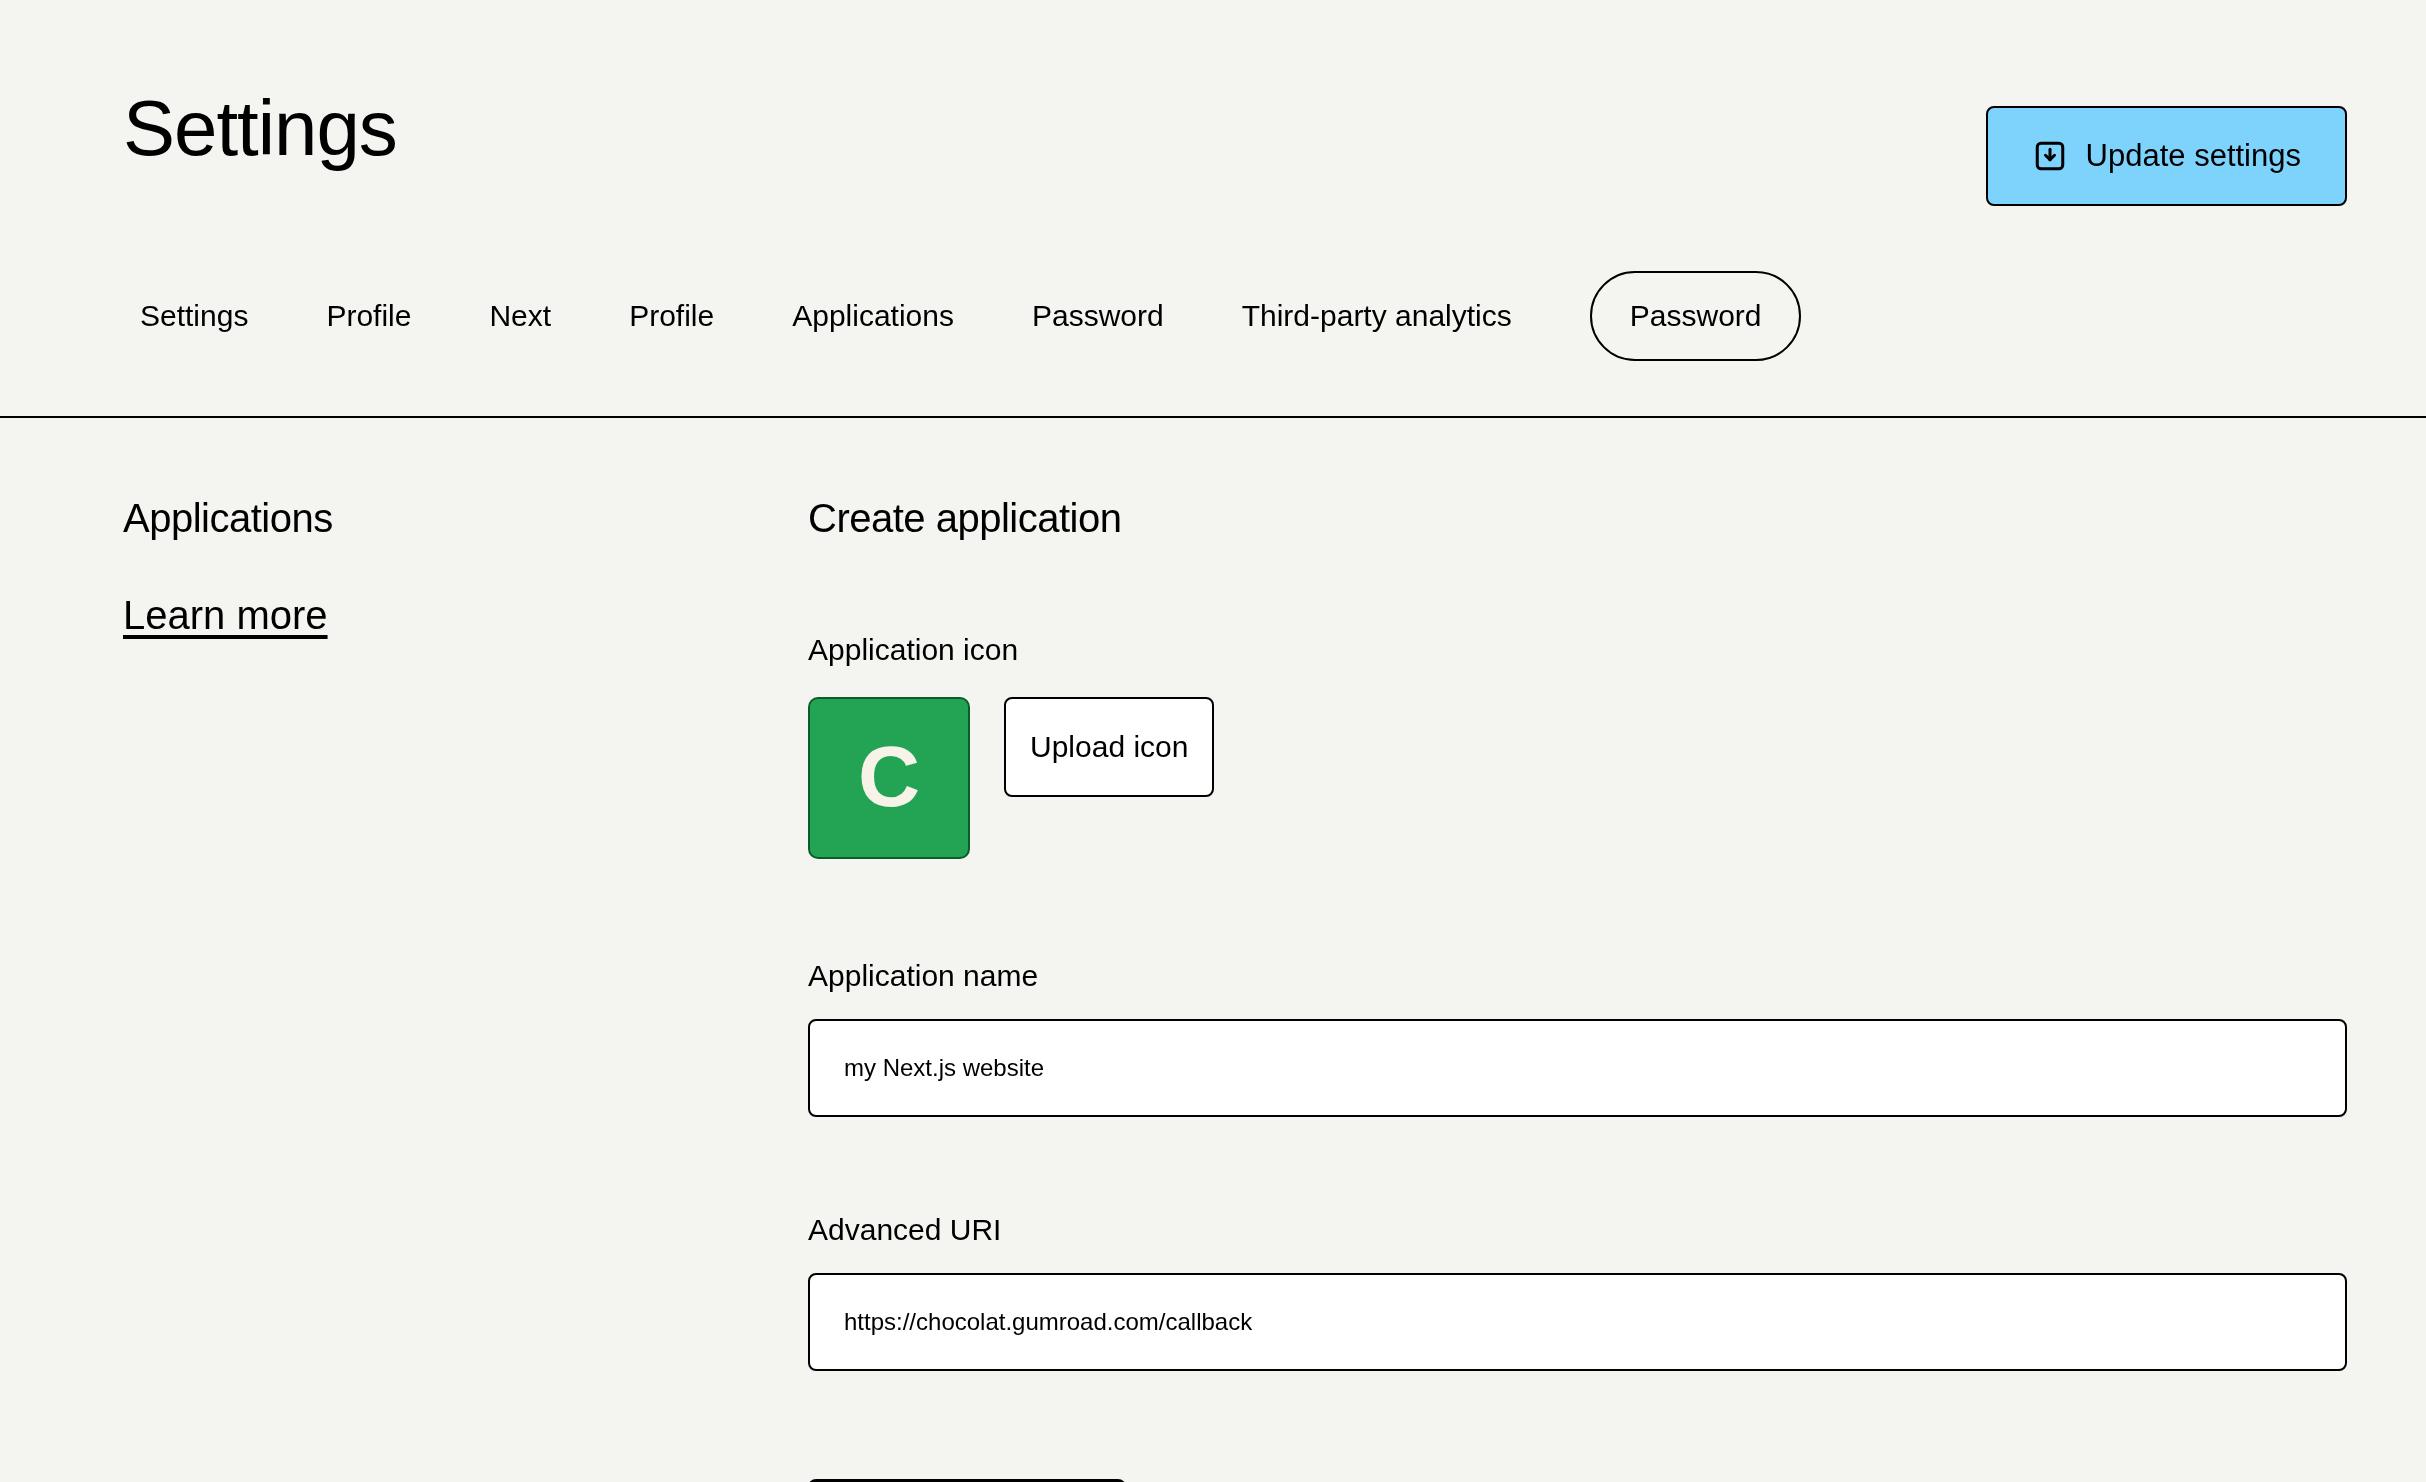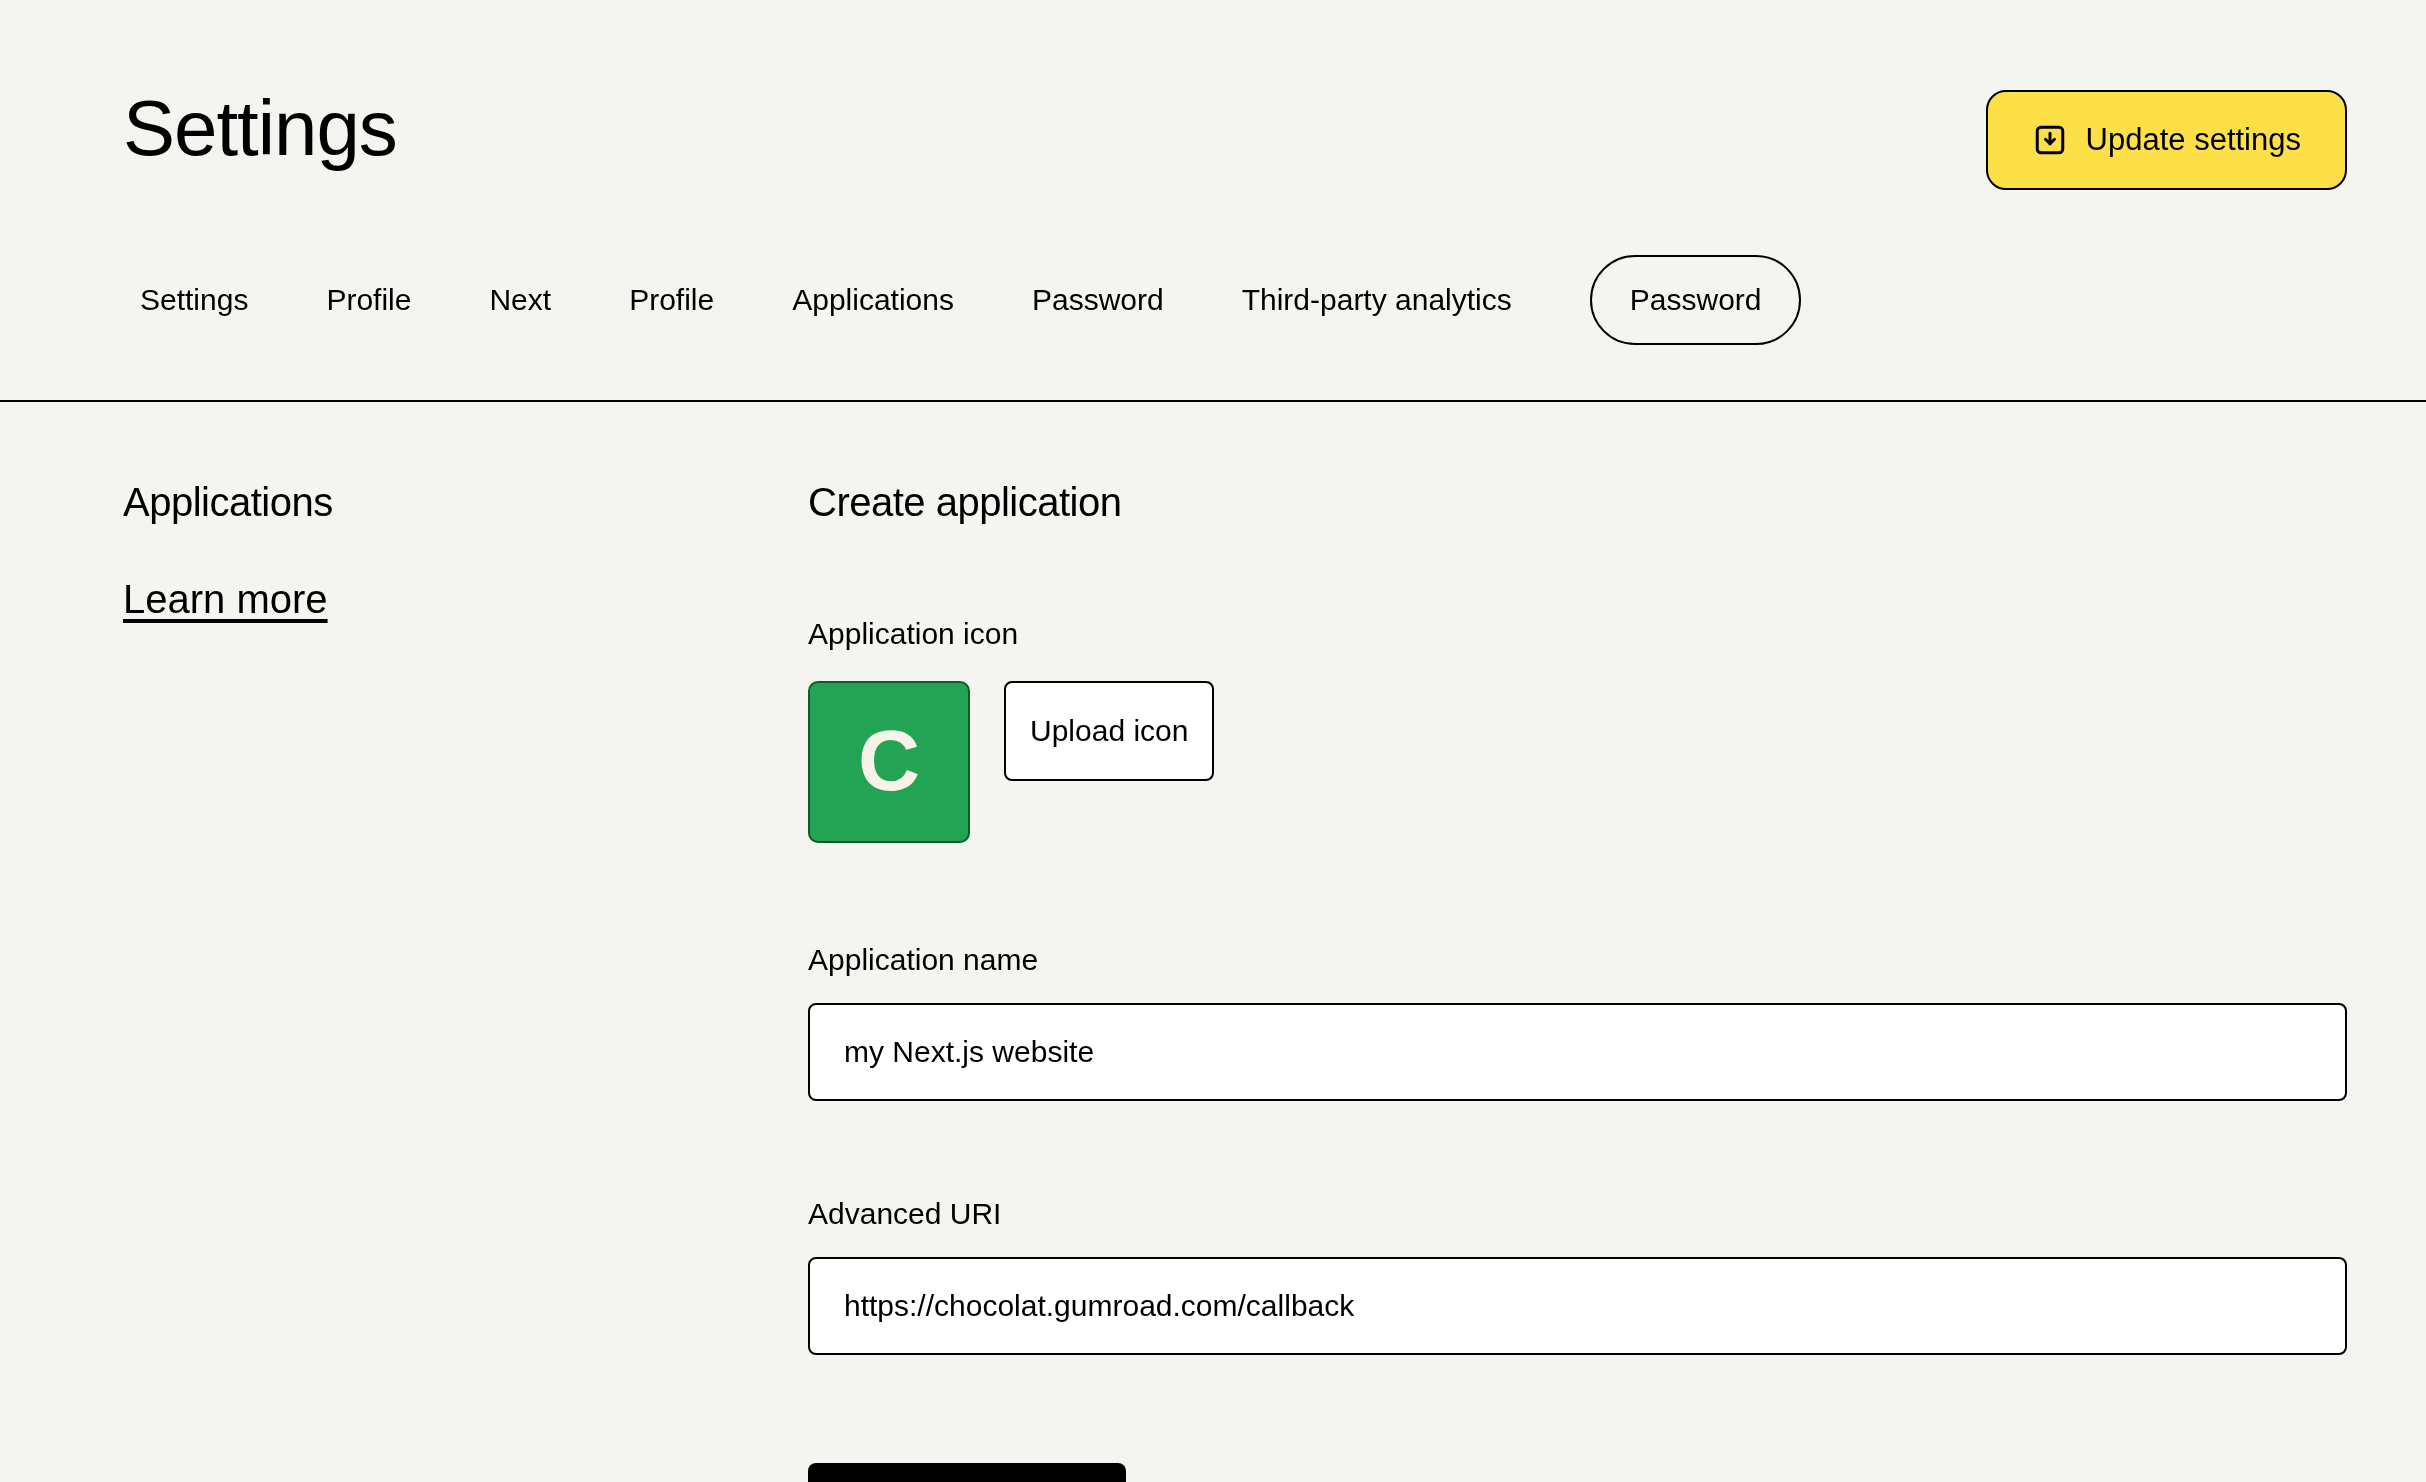--- a/index.html
+++ b/index.html
@@ -24,27 +24,27 @@
     font-weight: 500;
     line-height: 1.05;
     letter-spacing: -1px;
   }
   .update-btn {
     display: flex;
     align-items: center;
     gap: 18px;
     height: 100px;
     padding: 0 44px;
-    background: #fde047;
-    border: 2px solid #000;
-    border-radius: 20px;
+    background: #7dd3fc;
+    border: 2px solid #000;
+    border-radius: 8px;
     font-size: 31px;
     font-family: "Liberation Sans", sans-serif;
     cursor: pointer;
-    margin-top: 2px;
+    margin-top: 18px;
   }
   .update-btn svg { display: block; }
 
   
   .nav {
     display: flex;
     align-items: center;
     gap: 78px;
     margin: 64px 0 0 140px;
     height: 92px;
@@ -140,21 +140,21 @@
 
   .text-input {
     display: block;
     width: 100%;
     height: 98px;
     margin-top: 26px;
     padding: 0 34px;
     background: #fff;
     border: 2px solid #000;
     border-radius: 8px;
-    font-size: 30px;
+    font-size: 24px;
     font-family: "Liberation Sans", sans-serif;
     color: #000;
   }
 
   .submit-btn {
     margin-top: 108px;
     height: 98px;
     padding: 0 38px;
     background: #000;
     color: #fff;

